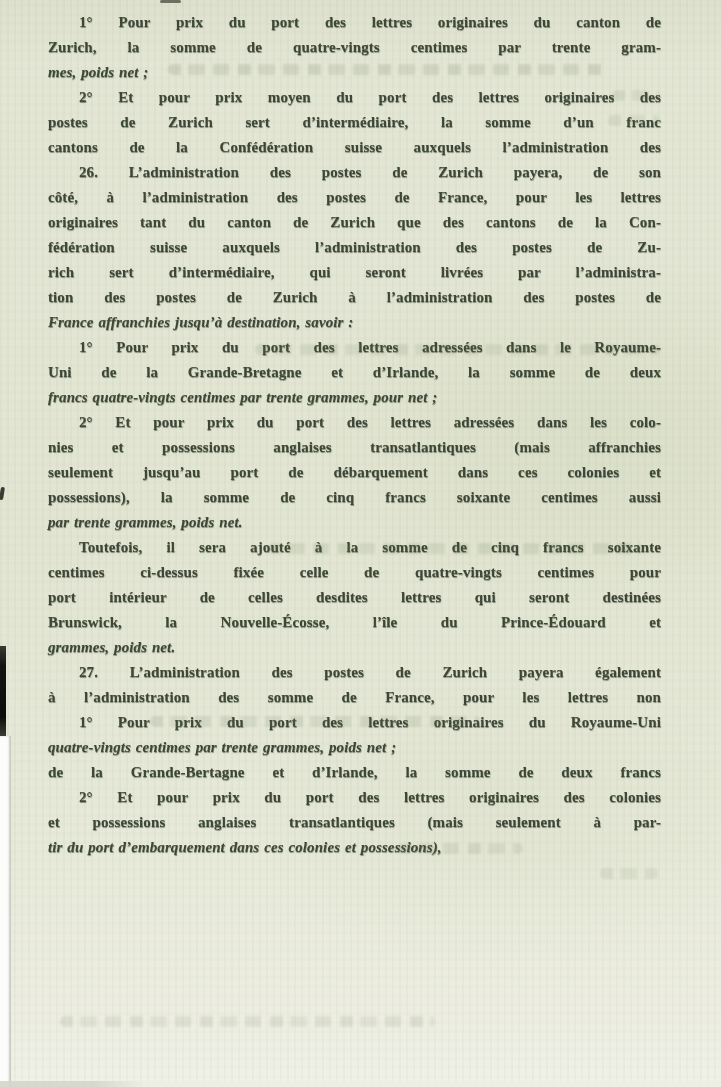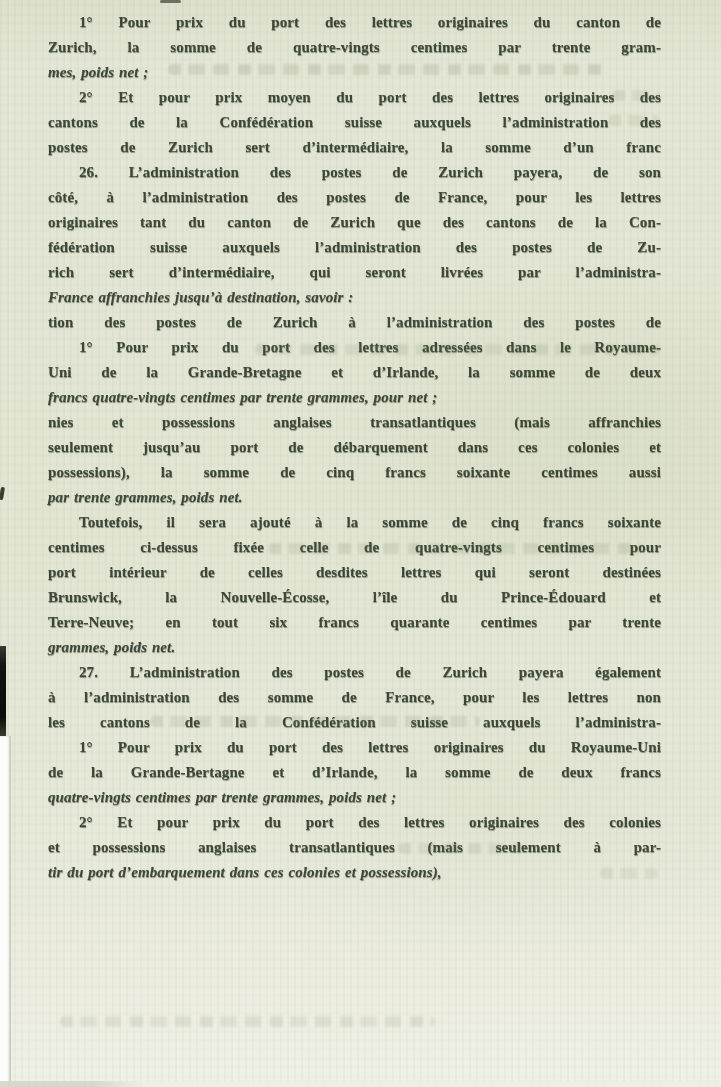--- a/index.html
+++ b/index.html
@@ -72,66 +72,65 @@
   <div class="textcol">
 
     <div class="para">
       <div class="line first">1° Pour prix du port des lettres originaires du canton de</div>
       <div class="line">Zurich, la somme de quatre-vingts centimes par trente gram-</div>
       <div class="line left">mes, poids net ;</div>
     </div>
 
     <div class="para">
       <div class="line first">2° Et pour prix moyen du port des lettres originaires des</div>
+      <div class="line">postes de Zurich sert d’intermédiaire, la somme d’un franc</div>
       <div class="line">cantons de la Confédération suisse auxquels l’administration des</div>
-      <div class="line">postes de Zurich sert d’intermédiaire, la somme d’un franc</div>
     </div>
 
     <div class="para">
       <div class="line first">26. L’administration des postes de Zurich payera, de son</div>
       <div class="line">côté, à l’administration des postes de France, pour les lettres</div>
       <div class="line">originaires tant du canton de Zurich que des cantons de la Con-</div>
       <div class="line">fédération suisse auxquels l’administration des postes de Zu-</div>
       <div class="line">rich sert d’intermédiaire, qui seront livrées par l’administra-</div>
+      <div class="line">tion des postes de Zurich à l’administration des postes de</div>
       <div class="line left">France affranchies jusqu’à destination, savoir :</div>
-      <div class="line">tion des postes de Zurich à l’administration des postes de</div>
     </div>
 
     <div class="para">
       <div class="line first">1° Pour prix du port des lettres adressées dans le Royaume-</div>
       <div class="line">Uni de la Grande-Bretagne et d’Irlande, la somme de deux</div>
       <div class="line left">francs quatre-vingts centimes par trente grammes, pour net ;</div>
     </div>
 
     <div class="para">
+      <div class="line first">2° Et pour prix du port des lettres adressées dans les colo-</div>
       <div class="line">nies et possessions anglaises transatlantiques (mais affranchies</div>
       <div class="line">seulement jusqu’au port de débarquement dans ces colonies et</div>
       <div class="line">possessions), la somme de cinq francs soixante centimes aussi</div>
       <div class="line left">par trente grammes, poids net.</div>
     </div>
 
     <div class="para">
       <div class="line first">Toutefois, il sera ajouté à la somme de cinq francs soixante</div>
       <div class="line">centimes ci-dessus fixée celle de quatre-vingts centimes pour</div>
       <div class="line">port intérieur de celles desdites lettres qui seront destinées</div>
       <div class="line">Brunswick, la Nouvelle-Écosse, l’île du Prince-Édouard et</div>
-      <div class="line">Terre-Neuve; en tout six francs quarante centimes par trente</div>
       <div class="line left">grammes, poids net.</div>
     </div>
 
     <div class="para">
       <div class="line first">27. L’administration des postes de Zurich payera également</div>
       <div class="line">à l’administration des somme de France, pour les lettres non</div>
-      <div class="line">les cantons de la Confédération suisse auxquels l’administra-</div>
     </div>
 
     <div class="para">
       <div class="line first">1° Pour prix du port des lettres originaires du Royaume-Uni</div>
+      <div class="line left">quatre-vingts centimes par trente grammes, poids net ;</div>
       <div class="line">de la Grande-Bertagne et d’Irlande, la somme de deux francs</div>
-      <div class="line left">quatre-vingts centimes par trente grammes, poids net ;</div>
     </div>
 
     <div class="para">
       <div class="line first">2° Et pour prix du port des lettres originaires des colonies</div>
       <div class="line">et possessions anglaises transatlantiques (mais seulement à par-</div>
       <div class="line left">tir du port d’embarquement dans ces colonies et possessions),</div>
     </div>
 
   </div>
 

